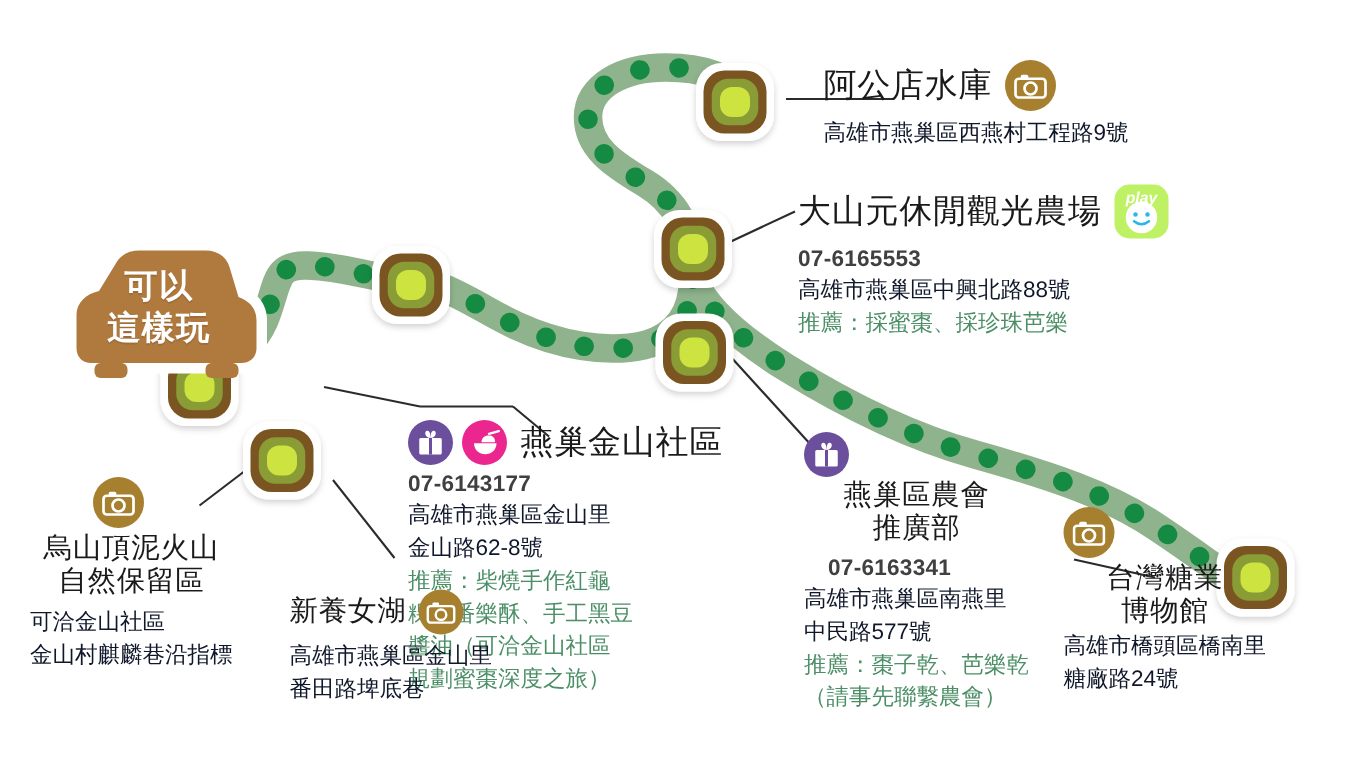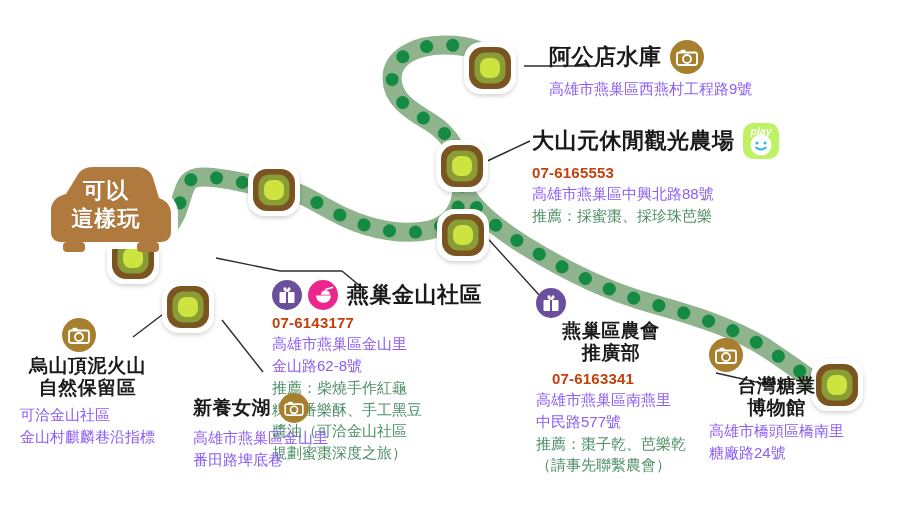--- a/index.html
+++ b/index.html
@@ -7,28 +7,28 @@
     width:900px;height:518px;position:relative;overflow:hidden;
     font-family:"Liberation Sans","DejaVu Sans",sans-serif;
     color:#231f20;
   }
   #map-canvas{position:absolute;inset:0;width:900px;height:518px;}
   .svg-layer{position:absolute;left:0;top:0;width:900px;height:518px;pointer-events:none;}
 
   
   .info{position:absolute;}
   .info .ttl{
-    font-weight:bold;color:#1a1a1a;
+    font-weight:normal;color:#1a1a1a;
     letter-spacing:.5px;line-height:1.18;
     white-space:nowrap;
   }
   .t22{font-size:22px;}
   .t19{font-size:19px;text-align:center;}
-  .phone{font-size:15px;color:#c2410c;line-height:1.42;font-weight:600;letter-spacing:.2px;}
-  .addr{font-size:15px;color:#8b5cf6;line-height:1.45;}
+  .phone{font-size:15px;color:#404040;line-height:1.42;font-weight:600;letter-spacing:.2px;}
+  .addr{font-size:15px;color:#0f172a;line-height:1.45;}
   .rec{font-size:15px;color:#4c8f67;line-height:1.45;}
 
   .ttlrow{display:flex;align-items:center;gap:8px;}
   .iconrow{display:flex;align-items:center;gap:6px;margin-bottom:2px;}
 
   
   .badge{
     border-radius:50%;display:flex;align-items:center;justify-content:center;
     flex:0 0 auto;
   }

